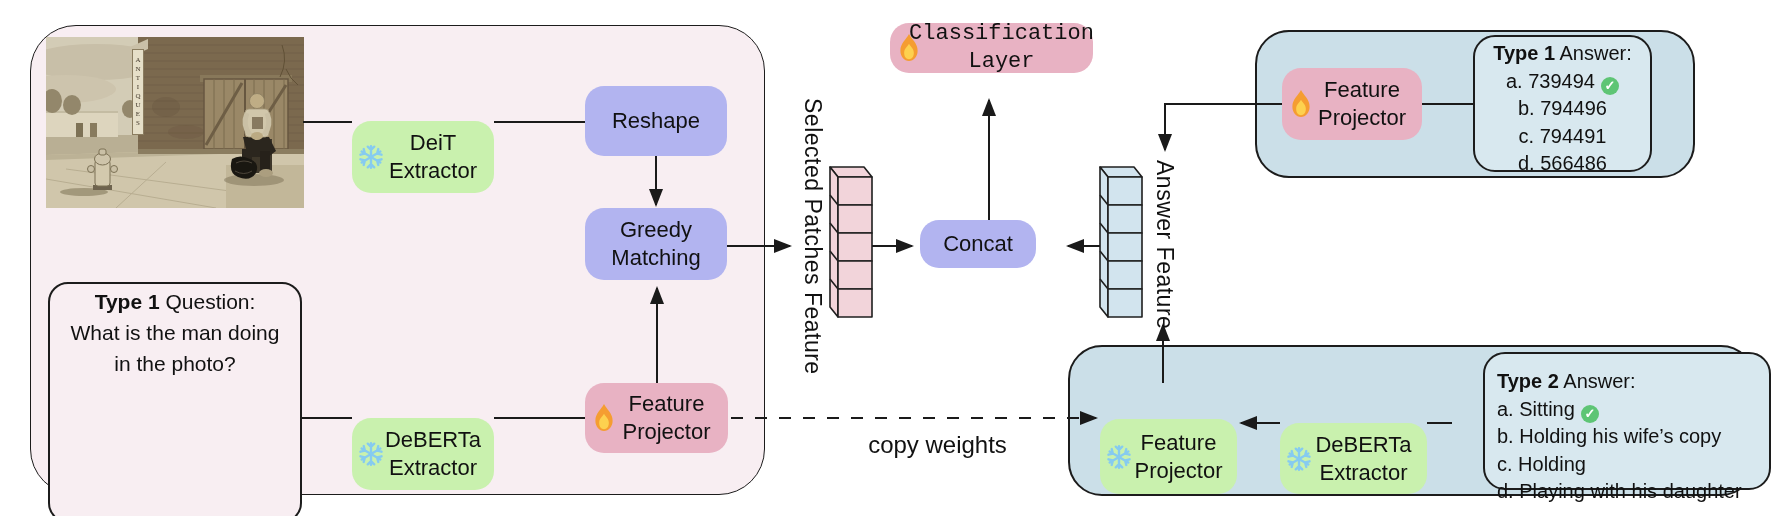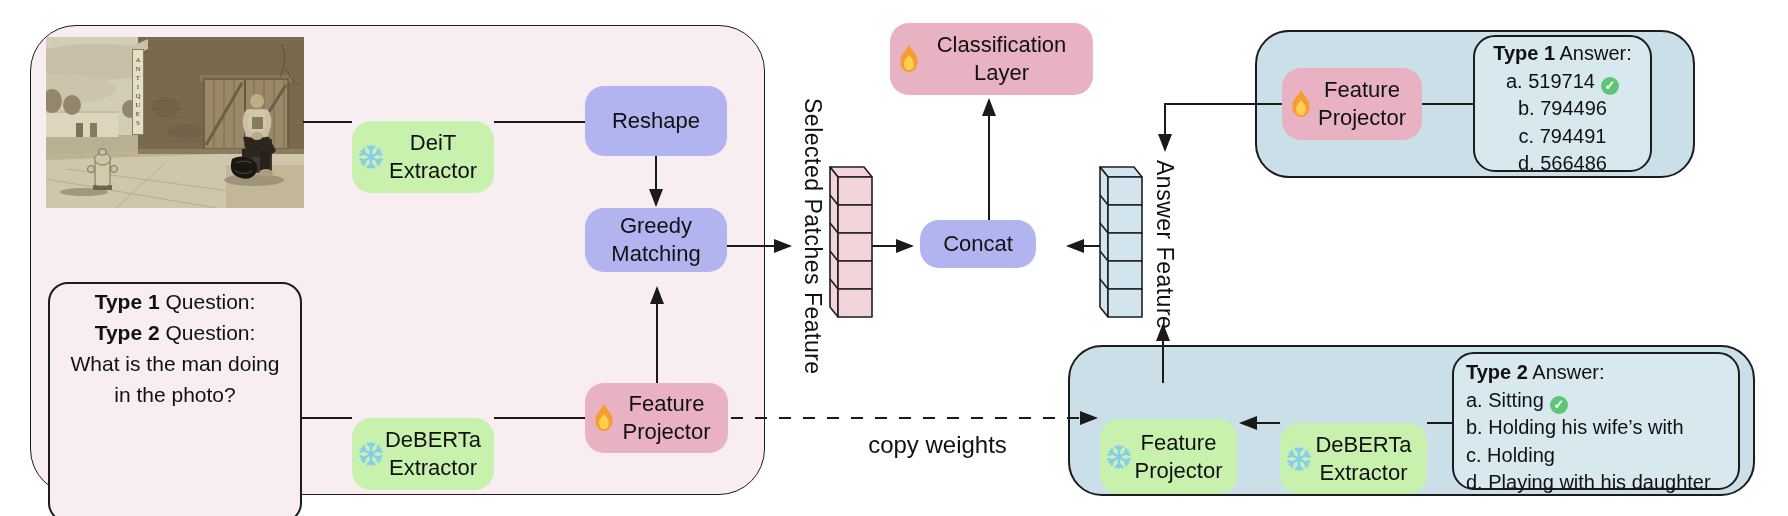--- a/index.html
+++ b/index.html
@@ -16,21 +16,21 @@
   .node.hasicon .lbl{padding-left:20px;}
   .node.green{background:#c9f1ae;margin-top:36px;}
   .node.purple{background:#b2b4f0;}
   .node.pinkn{background:#e8b2c3;}
   .icon{position:absolute;left:6px;top:50%;transform:translateY(-50%);
         width:26px;height:28px;display:flex;align-items:center;justify-content:center;}
   .vlabel{position:absolute;writing-mode:vertical-rl;font-size:23px;letter-spacing:.5px;z-index:4;}
   .qtext{font-size:21px;line-height:31px;text-align:center;padding:2px 14px 0;}
   .ansbox{font-size:20px;line-height:27.5px;z-index:2;}
   .ans1{text-align:center;padding-top:3px;}
-  .ans2{text-align:left;padding:5px 0 0 12px;}
+  .ans2{text-align:left;padding:14px 0 0 12px;margin-left:31px;}
   .check{display:inline-block;width:18px;height:18px;border-radius:50%;background:#5ec575;
          color:#fff;font-size:13px;line-height:18px;text-align:center;font-weight:bold;
          margin-left:6px;vertical-align:-2px;}
   .copyw{position:absolute;font-size:24px;text-align:center;z-index:4;}
   b{font-weight:bold;}
   .wires{position:absolute;left:0;top:0;z-index:3;pointer-events:none;}
   .photo{position:absolute;left:46px;top:37px;width:258px;height:171px;z-index:2;}
   .sign{position:absolute;left:86px;top:12px;width:12px;height:86px;box-sizing:border-box;
         background:#e6dfc8;border:1px solid #8b7d60;writing-mode:vertical-rl;text-orientation:upright;
         font-family:"Liberation Serif",serif;font-size:7px;letter-spacing:1px;color:#42382a;
@@ -123,37 +123,36 @@
       <path d="M186,122 q-4,14 6,18 q12,5 18,-4 q4,-10 -6,-14 q-10,-5 -18,0 z" fill="#15130f"></path>
       <path d="M190,126 q8,-4 16,0 M189,134 q9,5 17,0" stroke="#4a443a" stroke-width="1" fill="none"></path>
       <rect width="258" height="171" fill="#6e5c40" opacity="0.05"></rect>
     </svg>
     <div class="sign">ANTIQUES</div>
   </div>
 
   <div class="qbox z2" style="left:48px;top:282px;width:254px;height:241px;">
     <div class="qtext">
       <div><b>Type 1</b><span> Question:</span></div>
-      <div><b>Type 2</b><span> Question:</span></div>
       <div>What is the man doing in the photo?</div>
     </div>
   </div>
 
   <div class="subbox ansbox ans1" style="left:1473px;top:35px;width:179px;height:137px;">
     <div><b>Type 1</b><span> Answer:</span></div>
-    <div><span>a. 519714</span><span class="check">✓</span></div>
+    <div><span>a. 739494</span><span class="check">✓</span></div>
     <div>b. 794496</div>
     <div>c. 794491</div>
     <div>d. 566486</div>
   </div>
 
   <div class="subbox ansbox ans2" style="left:1452px;top:352px;width:288px;height:138px;">
     <div><b>Type 2</b><span> Answer:</span></div>
     <div><span>a. Sitting</span><span class="check">✓</span></div>
-    <div>b. Holding his wife’s with</div>
+    <div>b. Holding his wife’s copy</div>
     <div>c. Holding</div>
     <div>d. Playing with his daughter</div>
   </div>
 
   <svg class="wires" width="1788" height="516" viewBox="0 0 1788 516">
     <defs>
       <marker id="ah" viewBox="0 0 9 7" markerWidth="9" markerHeight="7" refX="8" refY="3.5" orient="auto" markerUnits="strokeWidth">
         <path d="M0,0 L9,3.5 L0,7 Z" fill="#1a1a1a"></path>
       </marker>
     </defs>
@@ -206,21 +205,21 @@
         </svg>
       </span>
     <span class="lbl">DeiT
 Extractor</span>
   </div>
 
   <div class="node purple" style="left:585px;top:86px;width:142px;height:70px;">
     <span class="lbl">Reshape</span>
   </div>
 
-  <div class="node purple" style="left:585px;top:208px;width:142px;height:64px;">
+  <div class="node purple" style="left:585px;top:208px;width:142px;height:72px;">
     <span class="lbl">Greedy
 Matching</span>
   </div>
 
   <div class="node green hasicon" style="left:352px;top:382px;width:142px;height:72px;">
     <span class="icon">
         <svg viewBox="-12 -12 24 24" width="26" height="26">
           <use href="#flake"></use>
         </svg>
       </span>
@@ -231,21 +230,21 @@
   <div class="node pinkn hasicon" style="left:585px;top:383px;width:143px;height:70px;">
     <span class="icon">
         <svg viewBox="0 0 20 26" width="22" height="28">
           <use href="#fire"></use>
         </svg>
       </span>
     <span class="lbl">Feature
 Projector</span>
   </div>
 
-  <div class="node pinkn hasicon" style="left:890px;top:23px;width:203px;height:72px;">
+  <div class="node pinkn hasicon" style="left:890px;top:23px;width:203px;height:50px;font-family:Liberation Mono, monospace;">
     <span class="icon">
         <svg viewBox="0 0 20 26" width="22" height="28">
           <use href="#fire"></use>
         </svg>
       </span>
     <span class="lbl">Classification
 Layer</span>
   </div>
 
   <div class="node purple" style="left:920px;top:220px;width:116px;height:48px;">

